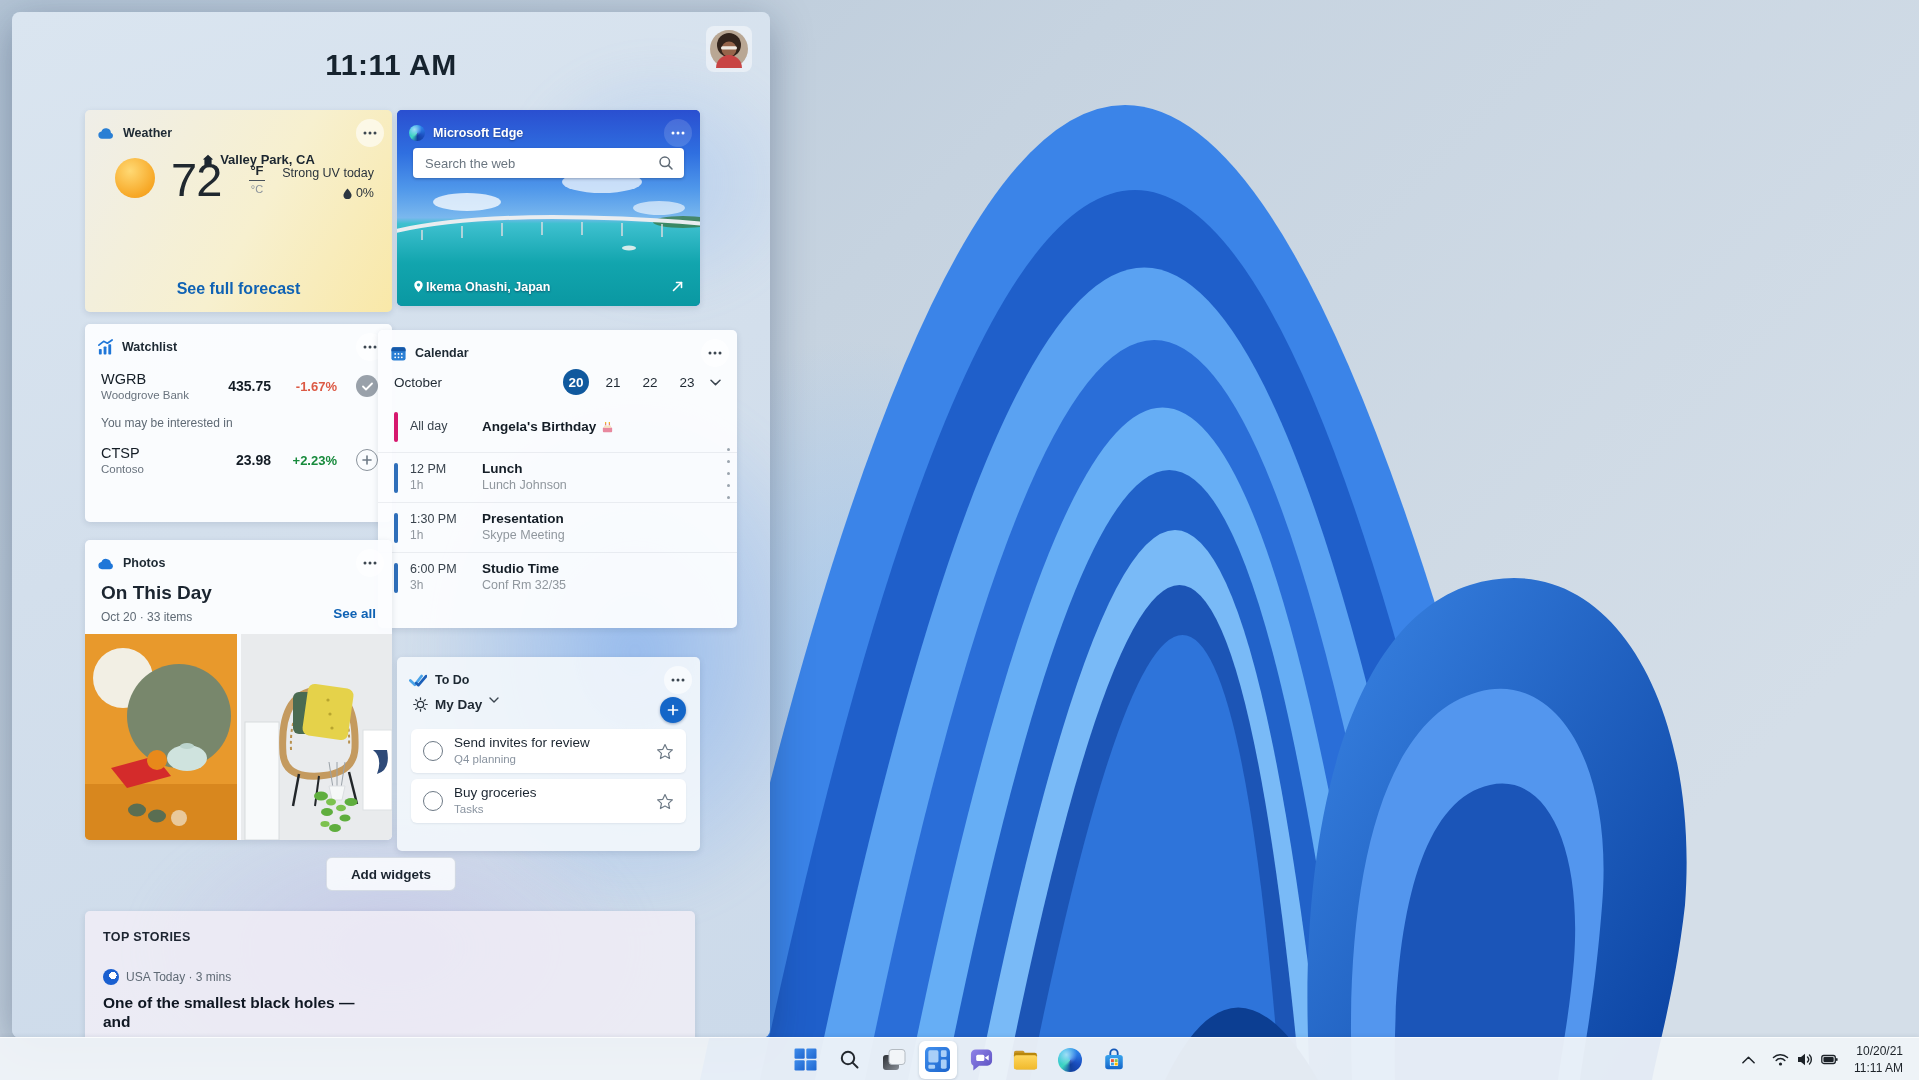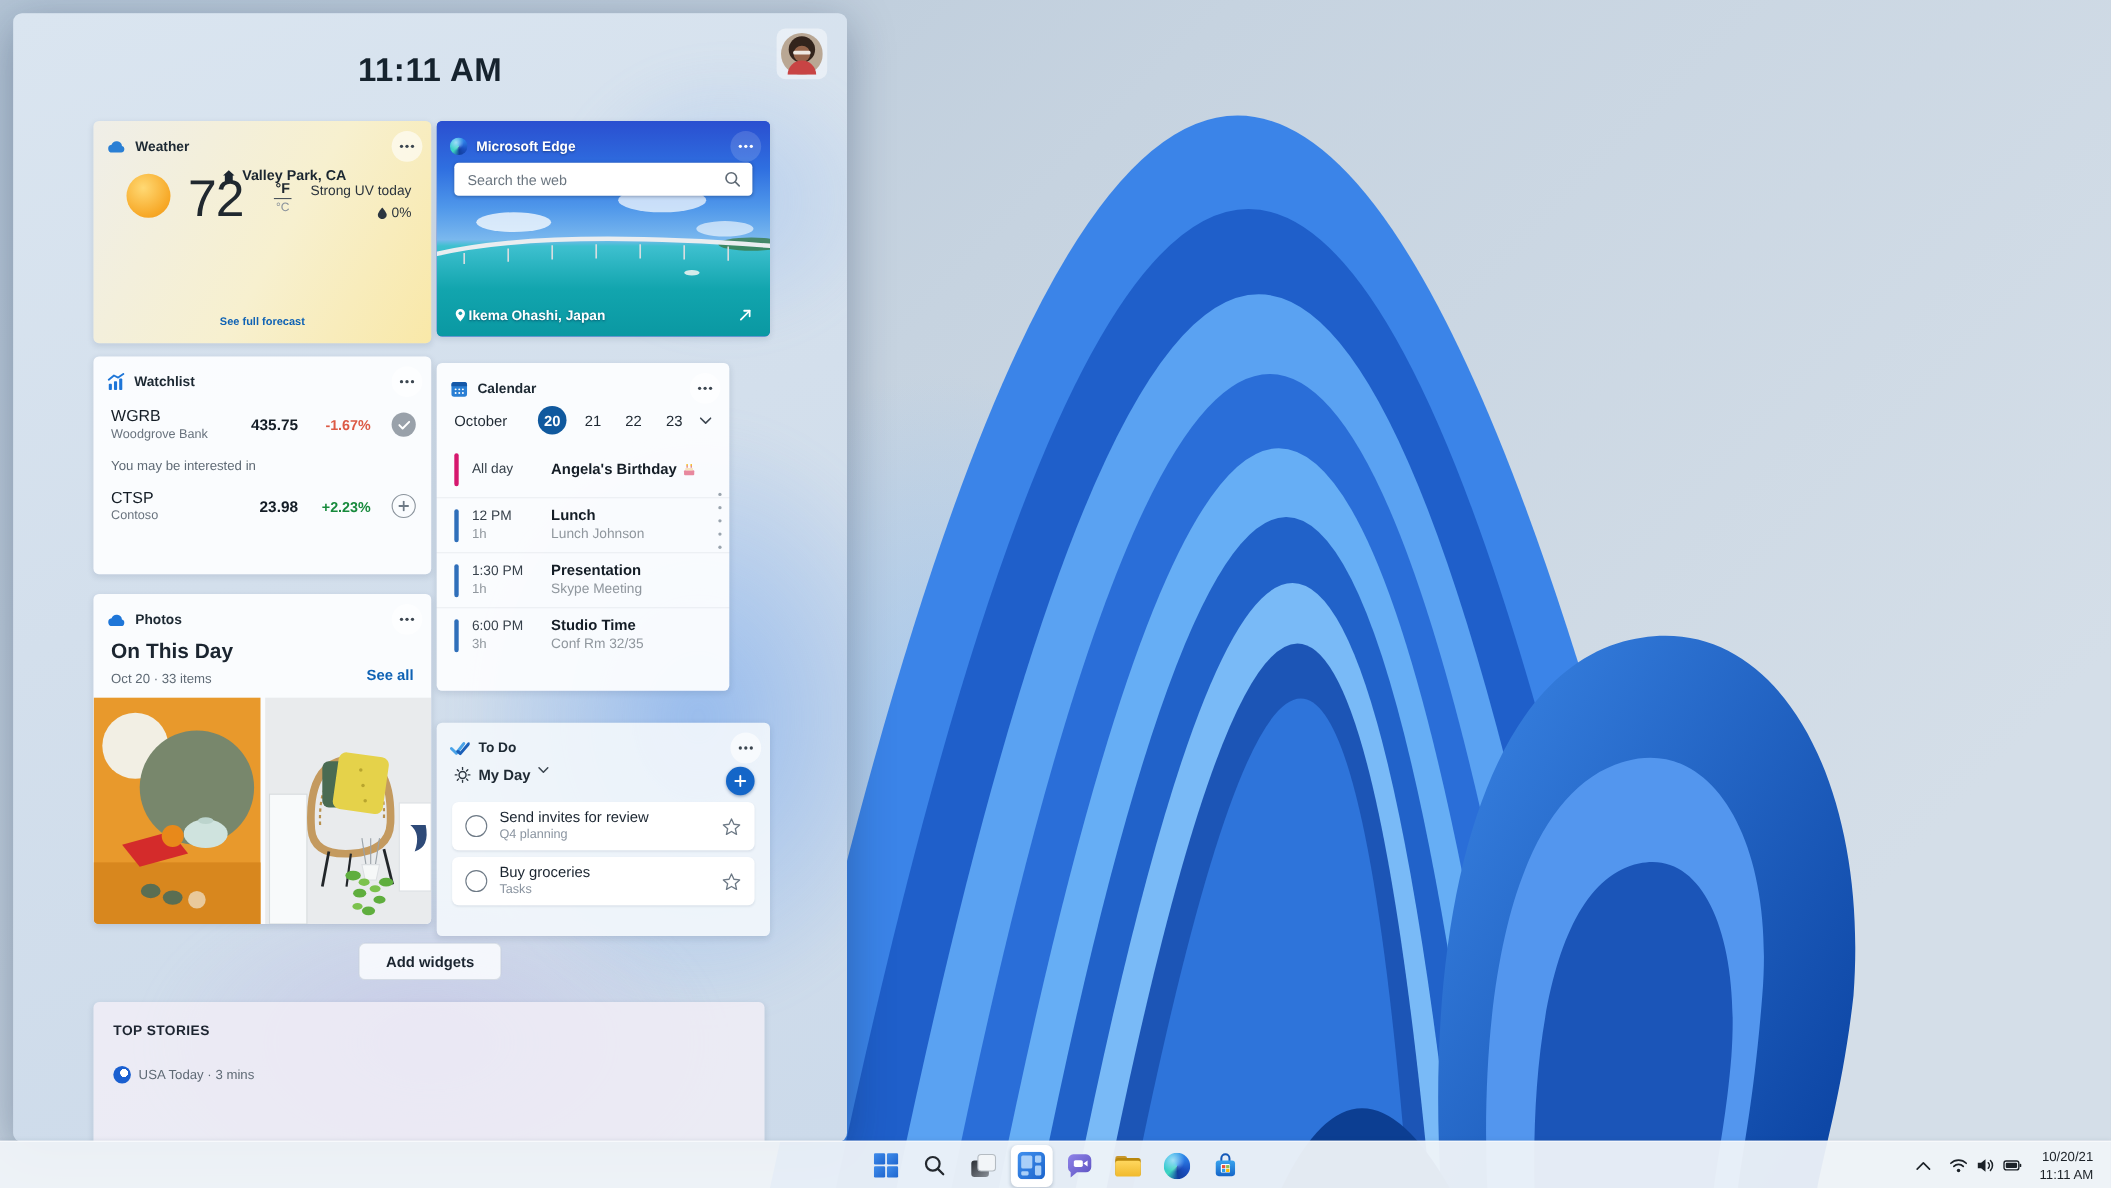--- a/index.html
+++ b/index.html
@@ -27,21 +27,21 @@
   .weather-loc{position:absolute;top:42px;left:50px;right:10px;display:flex;align-items:center;justify-content:center;gap:6px;font-size:13px;font-weight:700;color:#1b2630}
   .weather-sun{position:absolute;left:30px;top:48px;width:40px;height:40px;border-radius:50%;background:radial-gradient(circle at 38% 32%,#ffd974,#f7a928 68%,#ef9717)}
   .weather-temp{position:absolute;left:86px;top:42px;font-size:47px;font-weight:300;color:#20282f;letter-spacing:-1px}
   .weather-unit{position:absolute;left:164px;top:54px;display:flex;flex-direction:column;align-items:center;line-height:1}
   .unit-f{font-size:13px;font-weight:700;color:#20282f;cursor:pointer}
   .unit-div{width:16px;height:1px;background:#49525a;margin:3px 0}
   .unit-c{font-size:11px;color:#8b939c;cursor:pointer}
   .weather-right{position:absolute;right:18px;top:56px;text-align:right}
   .weather-cond{font-size:12.5px;color:#2b343d}
   .weather-precip{margin-top:6px;display:flex;align-items:center;justify-content:flex-end;gap:4px;font-size:12.5px;color:#2b343d}
-  .weather-link{position:absolute;bottom:14px;left:0;width:100%;text-align:center;font-size:10px;font-weight:600;color:#0f62b4;cursor:pointer}
+  .weather-link{position:absolute;bottom:14px;left:0;width:100%;text-align:center;font-size:16px;font-weight:600;color:#0f62b4;cursor:pointer}
   
   .edge-card{left:385px;top:98px;width:303px;height:196px;overflow:hidden;background:#2a5fd4}
   .edge-bg{position:absolute;inset:0;cursor:pointer}
   .edge-card .card-title{color:#fff;text-shadow:0 1px 2px rgba(0,25,60,.45)}
   .edge-search{position:absolute;top:38px;left:16px;right:16px;height:30px;background:#fff;border:none;border-radius:4px;padding:0 34px 0 12px;font-size:13px;color:#2b343d;box-shadow:0 1px 3px rgba(0,20,50,.3);font-family:inherit}
   .edge-search::placeholder{color:#6b7680}
   .edge-search-ic{position:absolute;top:45px;right:26px}
   .edge-bottom{position:absolute;left:16px;right:16px;bottom:12px;display:flex;align-items:flex-start;gap:2px;color:#fff;font-size:12.5px;font-weight:700;text-shadow:0 1px 2px rgba(0,25,60,.5)}
   .edge-expand{margin-left:auto;cursor:pointer;display:flex}
   
@@ -52,21 +52,21 @@
   .stock-sym{font-size:14.5px;font-weight:400;color:#141d26;line-height:1.2}
   .stock-co{font-size:11.5px;color:#69737e}
   .stock-price{width:58px;text-align:right;font-size:14px;font-weight:700;color:#141d26}
   .stock-chg{width:66px;text-align:right;font-size:13px;font-weight:600}
   .chg-down{color:#dc5a45}.chg-up{color:#178a3c}
   .stock-action{margin-left:auto;width:22px;height:22px;border:none;border-radius:50%;display:flex;align-items:center;justify-content:center;cursor:pointer}
   .act-check{background:#99a1aa}
   .act-plus{background:transparent;border:1.5px solid #8a939c}
   .watch-sugg{position:absolute;top:92px;left:16px;font-size:12px;color:#5f6a75}
   
-  .calendar-card{left:385px;top:318px;width:266px;height:298px}
+  .calendar-card{left:366px;top:318px;width:359px;height:298px}
   .cal-dates{position:absolute;top:38px;left:16px;right:16px;height:28px;display:flex;align-items:center}
   .cal-month{font-size:13.5px;color:#1f2933}
   .date-pills{margin-left:auto;display:flex;align-items:center;gap:11px}
   .pill{min-width:26px;height:26px;display:flex;align-items:center;justify-content:center;font-size:13.5px;color:#1f2933;cursor:pointer;border-radius:50%}
   .pill.sel{background:#10599e;color:#fff;font-weight:600}
   .cal-chevron{margin-left:10px;cursor:pointer;display:flex}
   .cal-list{position:absolute;top:72px;left:0;right:0;bottom:22px}
   .event-row{position:absolute;left:0;right:0;height:50px;display:flex;align-items:center;cursor:pointer}
   .event-row + .event-row{border-top:1px solid rgba(25,45,65,.07)}
   .ev0{top:0}.ev1{top:50px}.ev2{top:100px}.ev3{top:150px}
@@ -565,20 +565,21 @@
 
     <button class="add-widgets">Add widgets</button>
 
     <section class="card stories-card">
       <div class="stories-title">TOP STORIES</div>
       <div class="story st0">
         <div class="story-meta">
           <span class="usatoday-ic"></span>
           <span>USA Today · 3 mins</span>
         </div>
+        <div class="story-headline">One of the smallest black holes — and</div>
       </div>
     </section>
   </div>
 
   <div class="taskbar">
     <div class="tb-center">
       <button class="tb-btn">
         <svg width="23" height="23" viewBox="0 0 23 23">
           <defs>
               <linearGradient id="wg" x1="0" y1="0" x2="1" y2="1">

